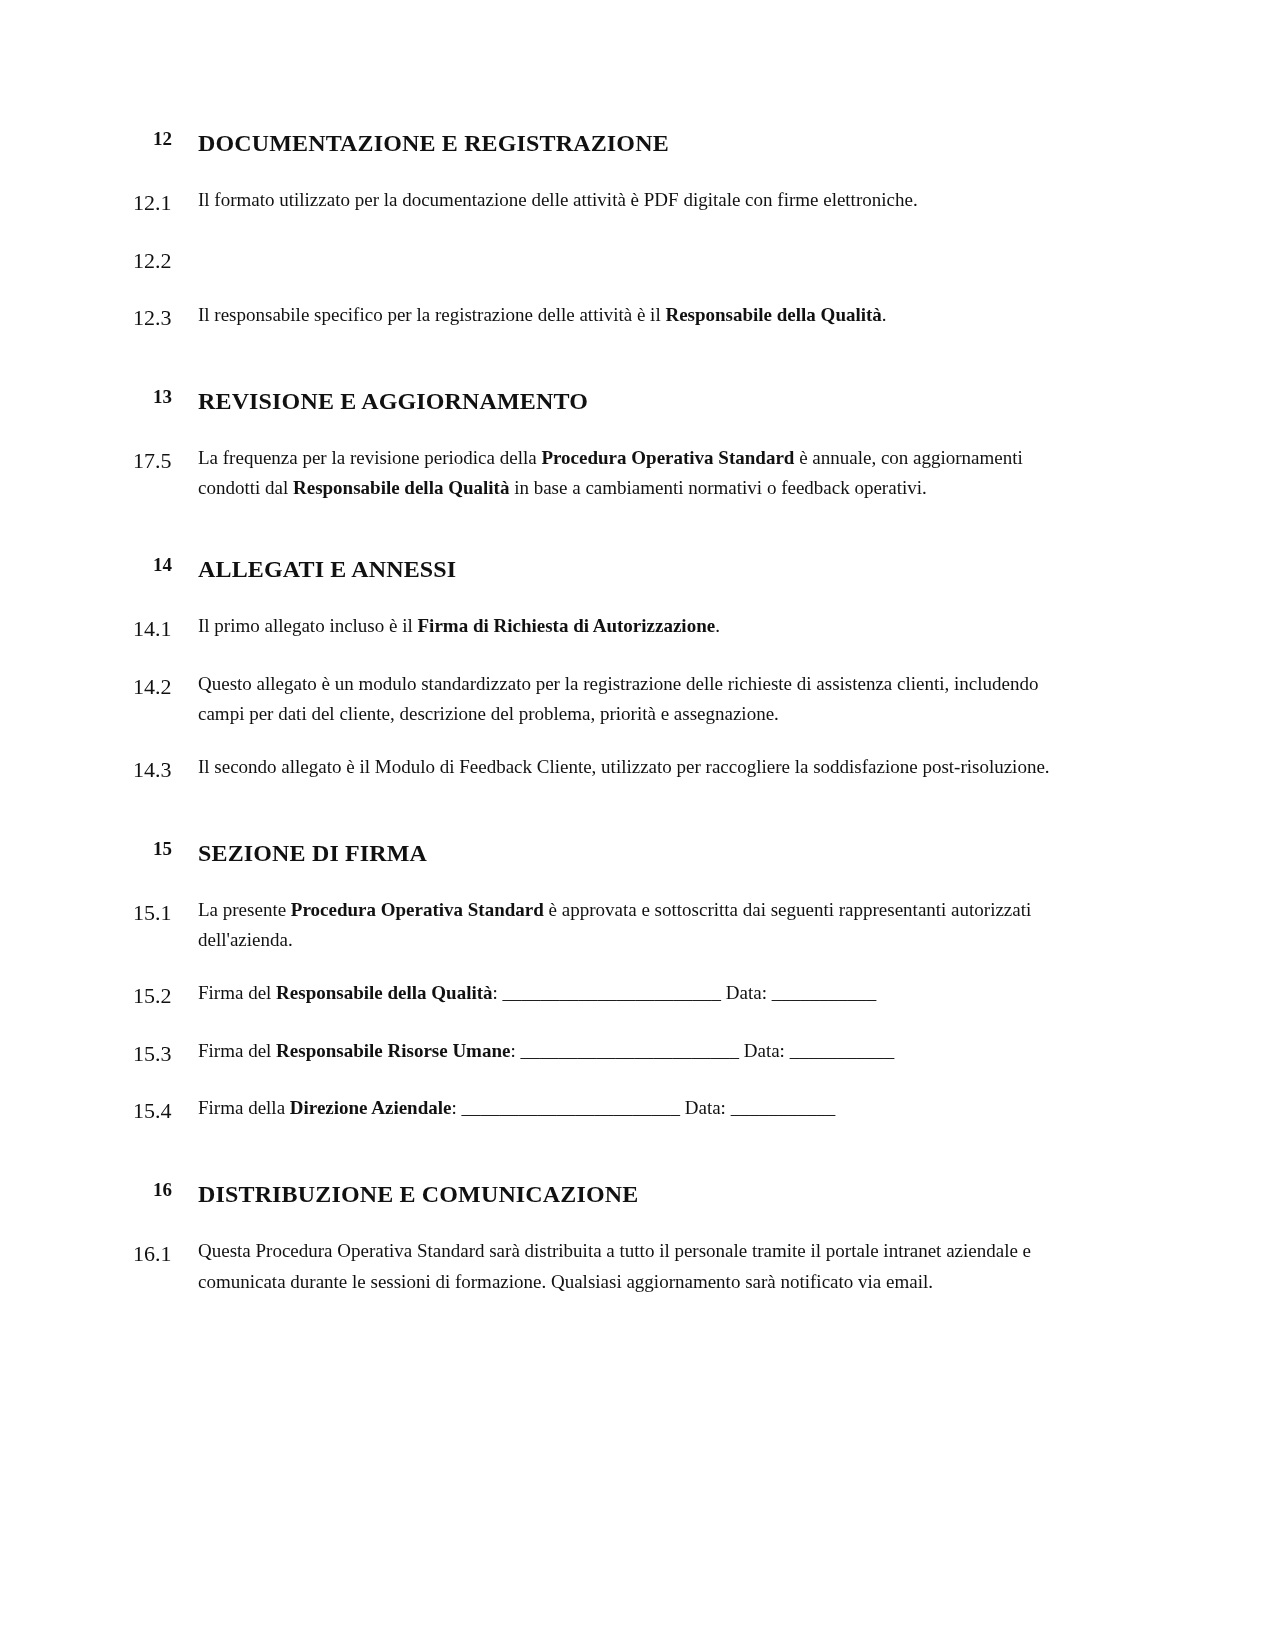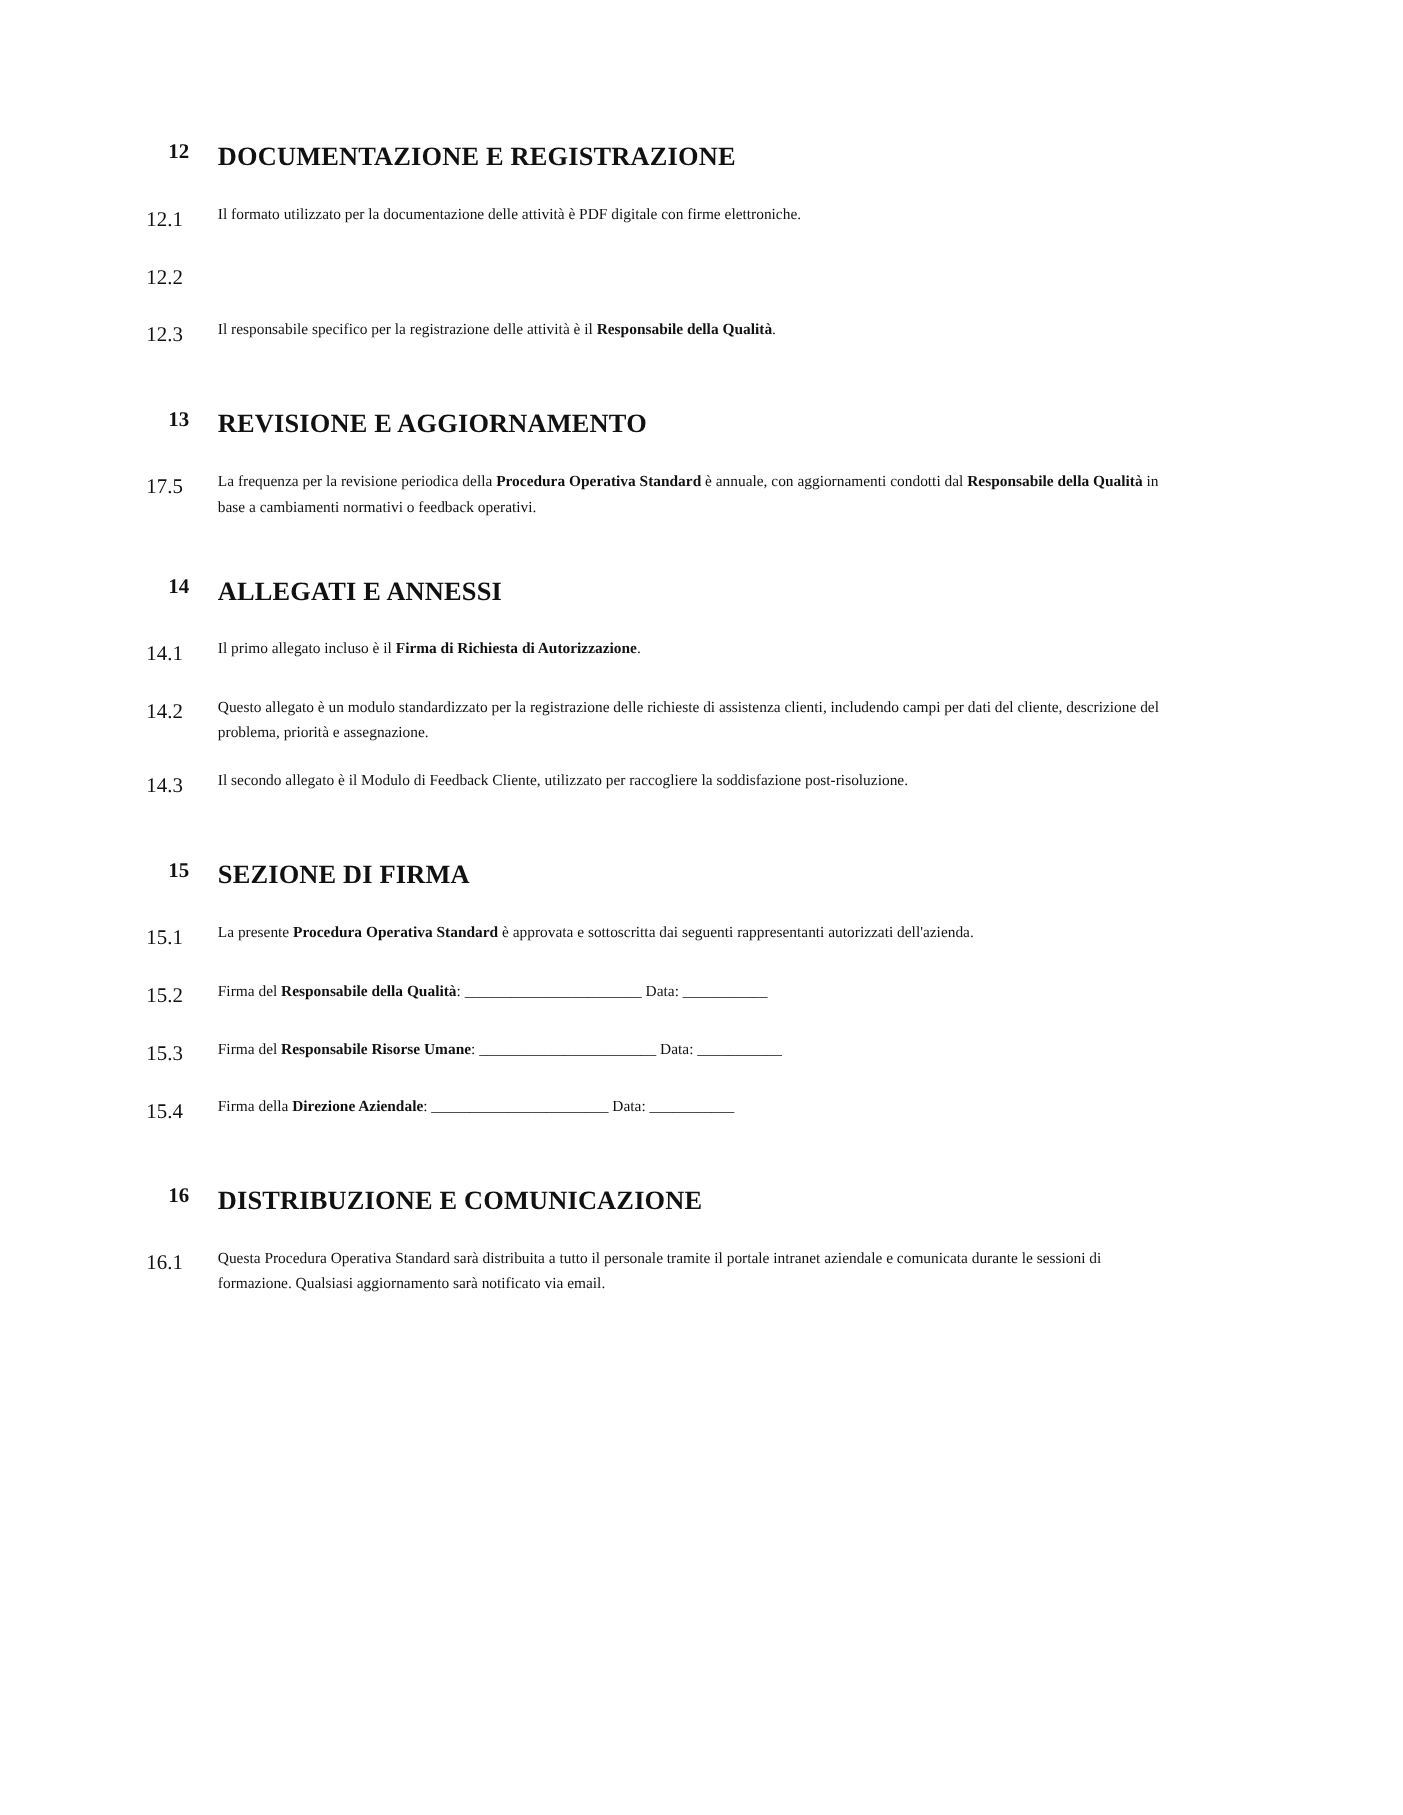--- a/index.html
+++ b/index.html
@@ -30,36 +30,36 @@
   
   .row {
     display: flex;
     align-items: flex-start;
   }
 
   .num {
     flex: 0 0 auto;
     width: 65px;
     text-align: left;
-    font-size: 19px;
+    font-size: 22px;
     line-height: 1.62;
     color: #111111;
     white-space: nowrap;
   }
   .num.h-num {
     width: 65px;
     padding-left: 20px;
     box-sizing: border-box;
     font-weight: bold;
     font-size: 19px;
   }
 
   .txt {
     flex: 1 1 auto;
-    font-size: 14px;
+    font-size: 19px;
     line-height: 1.62;
     color: #111111;
     text-align: left;
     hyphens: none;
   }
 
   
   .section-heading {
     margin-top: 46px;
     margin-bottom: 22px;

